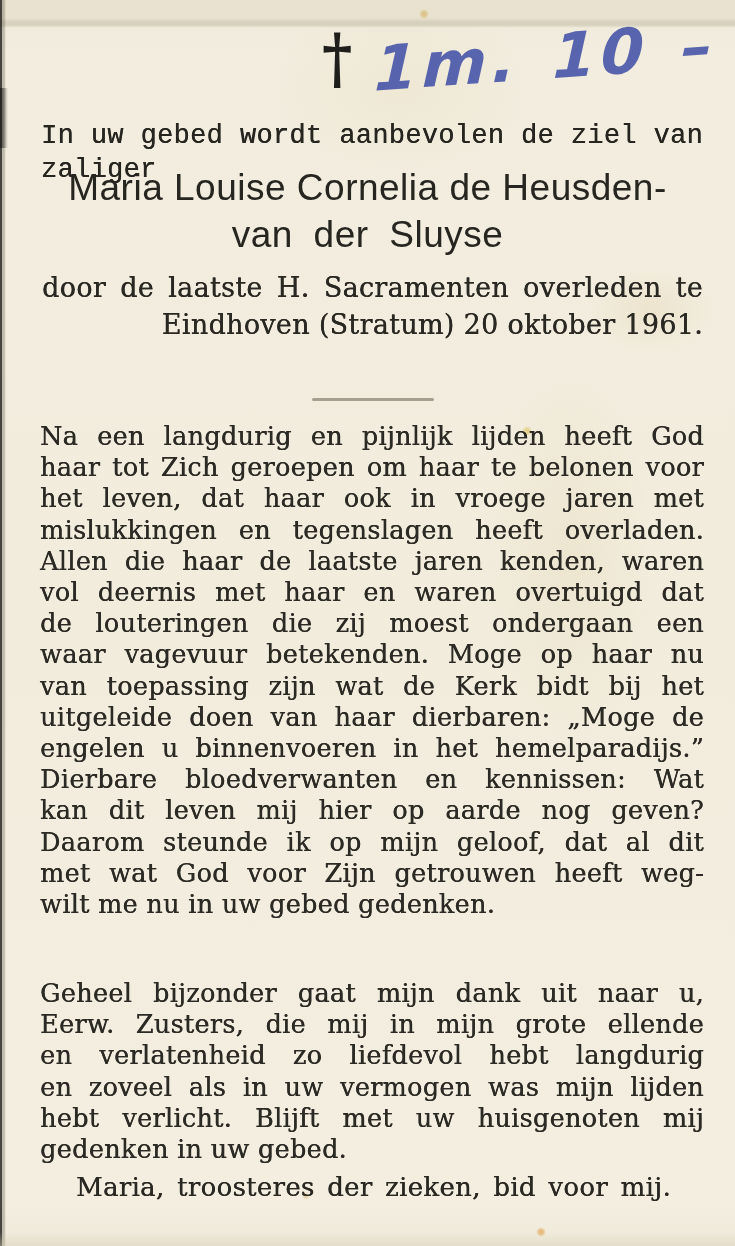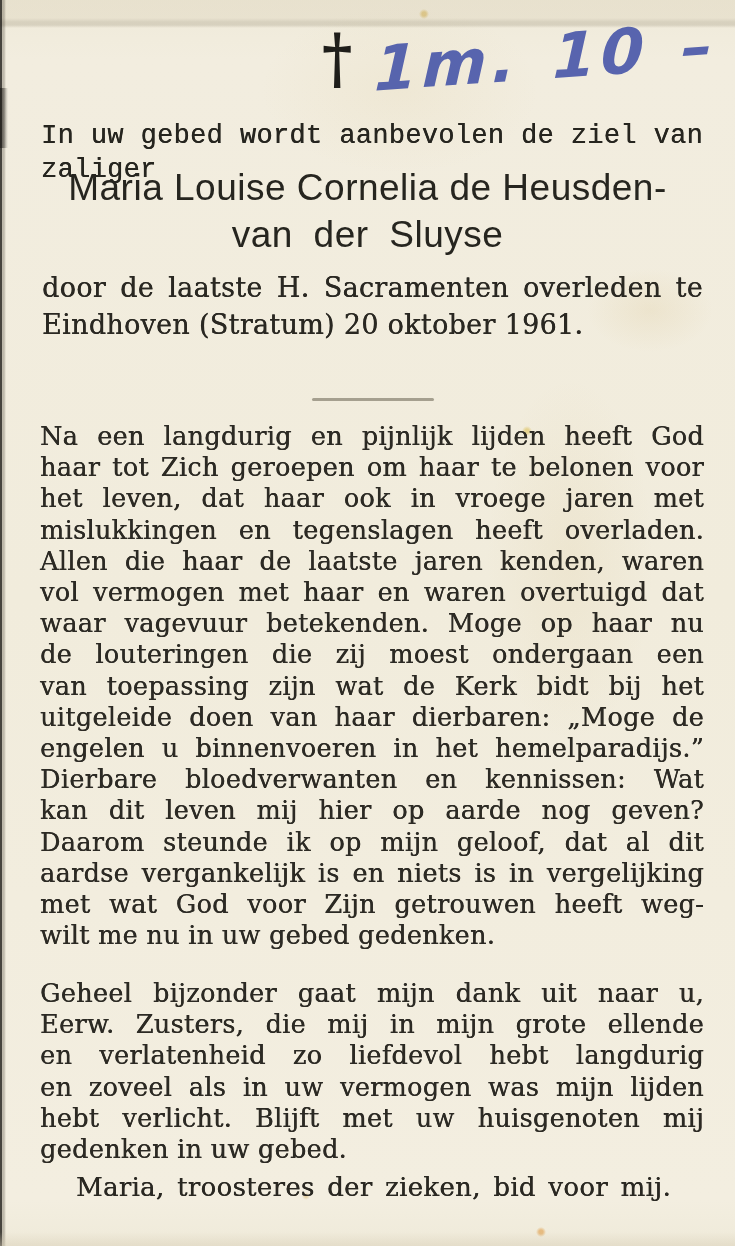--- a/index.html
+++ b/index.html
@@ -78,21 +78,21 @@
   .name .line2 { word-spacing: 10px; }
 
   .dates {
     position: absolute; left: 42px; top: 269px; width: 661px;
     font-size: 27px; line-height: 37px;
     letter-spacing: .3px;
     color: #2a2822;
     text-shadow: .3px 0 0 currentColor;
   }
   .dates .jline { text-align: justify; text-align-last: justify; }
-  .dates .cline { text-align: left; }
+  .dates .cline { text-align: right; }
 
   .divider {
     position: absolute; left: 312px; top: 398px; width: 122px; height: 3px;
     background: #8b8674; border-radius: 2px; opacity: .75;
   }
 
   .para {
     position: absolute; left: 40px; width: 664px;
     font-size: 25.5px; line-height: 31.2px;
     letter-spacing: .3px;
@@ -140,30 +140,29 @@
   </div>
 
   <div class="divider"></div>
 
   <div class="para para1">
     <div class="jline">Na een langdurig en pijnlijk lijden heeft God</div>
     <div class="jline">haar tot Zich geroepen om haar te belonen voor</div>
     <div class="jline">het leven, dat haar ook in vroege jaren met</div>
     <div class="jline">mislukkingen en tegenslagen heeft overladen.</div>
     <div class="jline">Allen die haar de laatste jaren kenden, waren</div>
-    <div class="jline">vol vermogen met haar en waren overtuigd dat</div>
+    <div class="jline">vol deernis met haar en waren overtuigd dat</div>
+    <div class="jline">de louteringen die zij moest ondergaan een</div>
     <div class="jline">waar vagevuur betekenden. Moge op haar nu</div>
-    <div class="jline">de louteringen die zij moest ondergaan een</div>
     <div class="jline">van toepassing zijn wat de Kerk bidt bij het</div>
     <div class="jline">uitgeleide doen van haar dierbaren: „Moge de</div>
     <div class="jline">engelen u binnenvoeren in het hemelparadijs.”</div>
     <div class="jline">Dierbare bloedverwanten en kennissen: Wat</div>
     <div class="jline">kan dit leven mij hier op aarde nog geven?</div>
     <div class="jline">Daarom steunde ik op mijn geloof, dat al dit</div>
-    <div class="jline">aardse vergankelijk is en niets is in vergelijking</div>
     <div class="jline">met wat God voor Zijn getrouwen heeft weg-</div>
     <div class="jline last">wilt me nu in uw gebed gedenken.</div>
   </div>
 
   <div class="para para2">
     <div class="jline">Geheel bijzonder gaat mijn dank uit naar u,</div>
     <div class="jline">Eerw. Zusters, die mij in mijn grote ellende</div>
     <div class="jline">en verlatenheid zo liefdevol hebt langdurig</div>
     <div class="jline">en zoveel als in uw vermogen was mijn lijden</div>
     <div class="jline">hebt verlicht. Blijft met uw huisgenoten mij</div>

